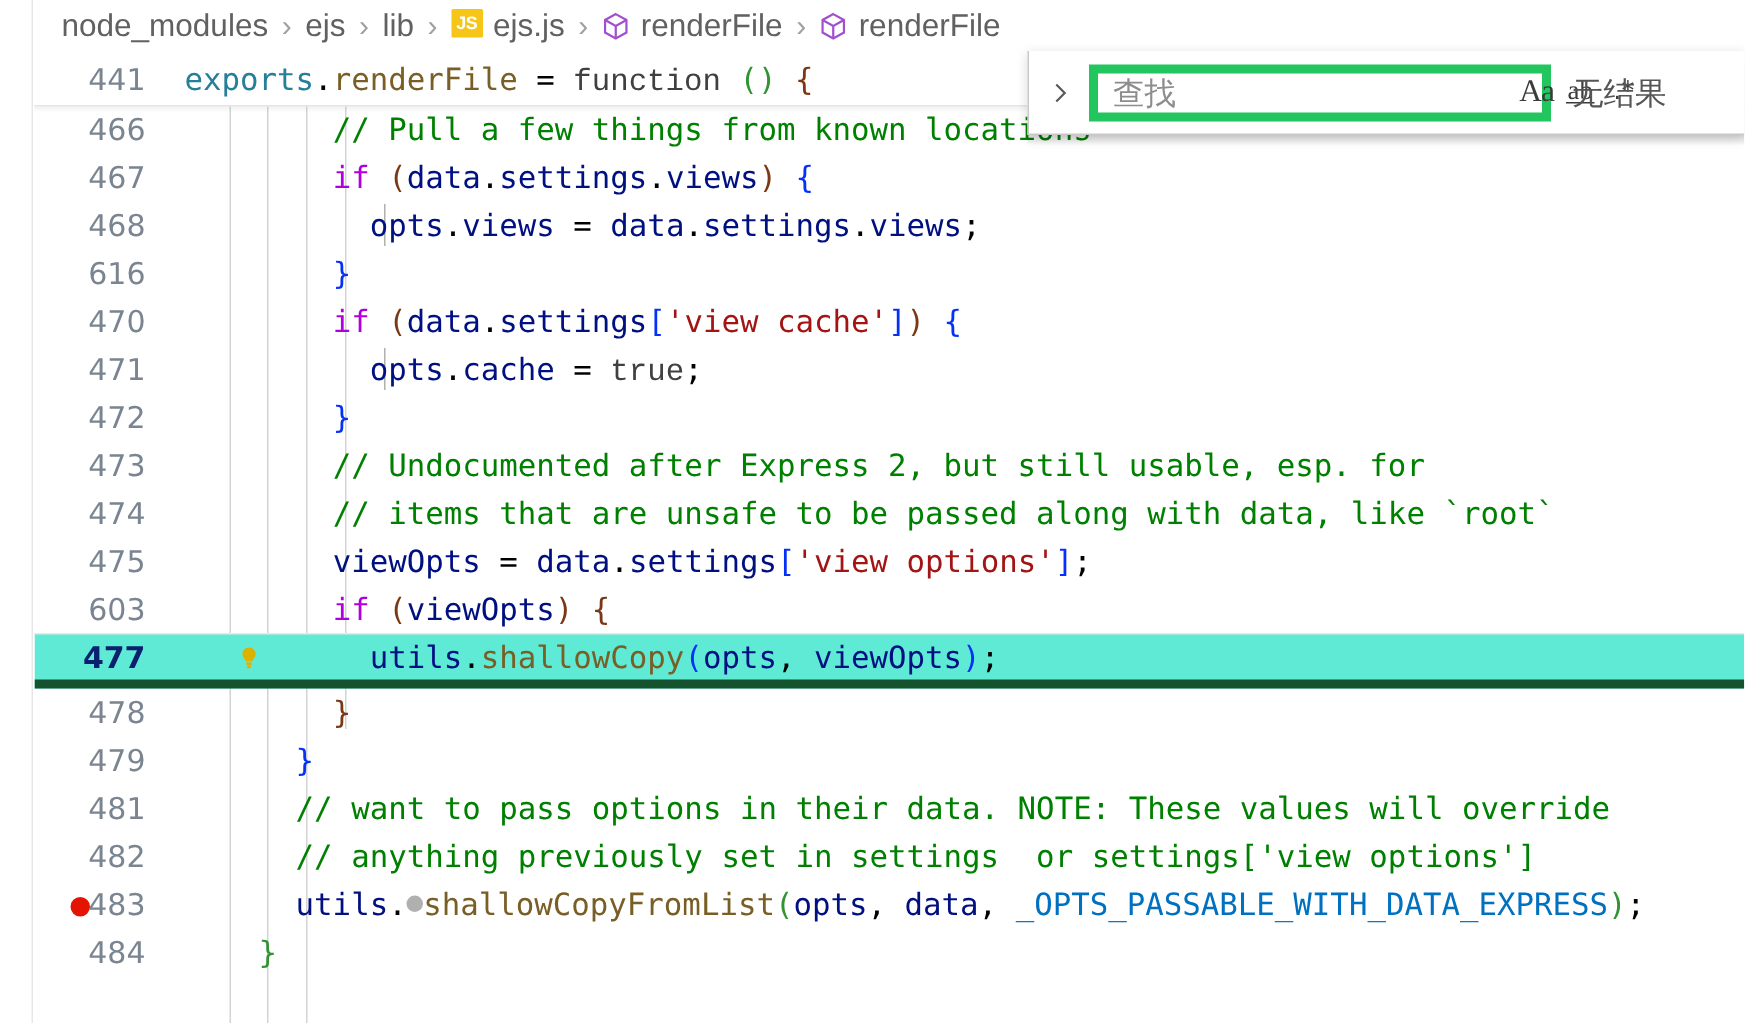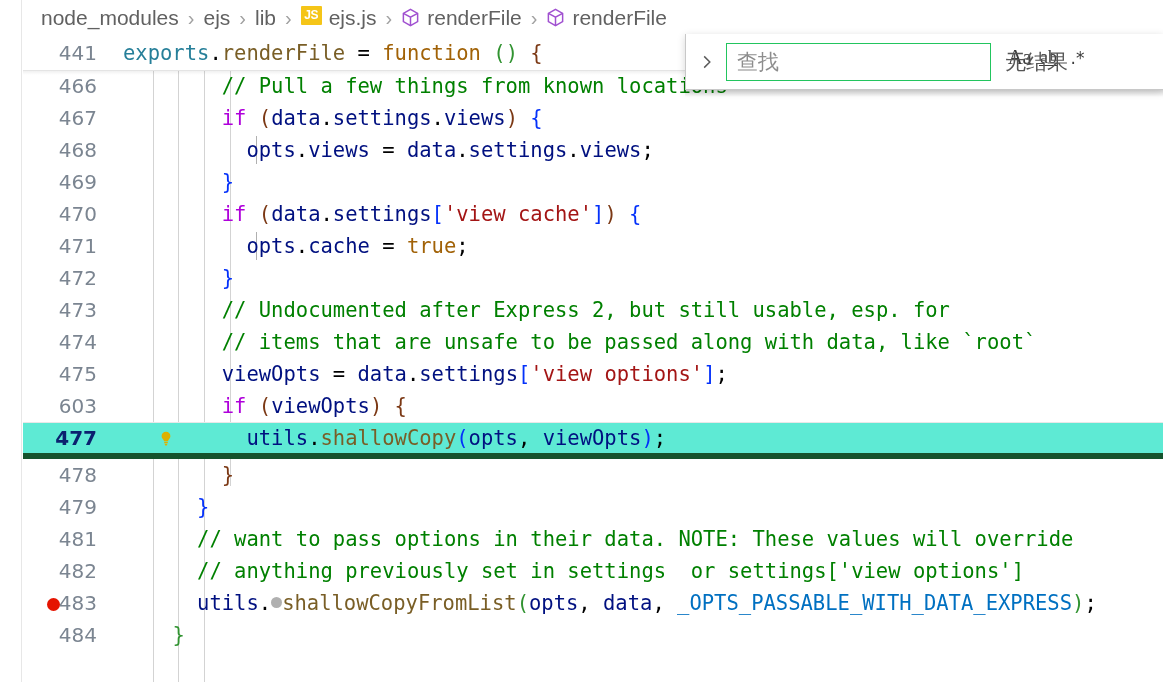--- a/index.html
+++ b/index.html
@@ -152,21 +152,21 @@
   .guide {
     position: absolute;
     width: 1px;
     background: #d3d3d3;
   }
   .guide.active-guide { background: #b0b0b0; }
 
   
   .t-comment  { color: #008000; }
   .t-keyword  { color: #af00db; }
-  .t-kw-blue  { color: #a16207; }
+  .t-kw-blue  { color: #404040; font-family: Liberation Mono, monospace; }
   .t-var      { color: #001080; }
   .t-prop     { color: #001080; }
   .t-func     { color: #795e26; }
   .t-string   { color: #a31515; }
   .t-const    { color: #0070c1; }
   .t-class    { color: #267f99; }
   .t-plain    { color: #000000; }
   .t-p1       { color: #0431fa; }
   .t-p2       { color: #319331; }
   .t-p3       { color: #7b3814; }
@@ -200,26 +200,26 @@
   .fw-toggle {
     width: 30px;
     display: flex;
     align-items: center;
     justify-content: center;
     color: #5a5a5a;
     cursor: pointer;
     margin-left: 6px;
   }
   .fw-inputbox {
-    width: 265px;
+    width: 308px;
     height: 38px;
-    border: 1px solid #22c55e;
+    border: 6px solid #22c55e;
     background: #ffffff;
     display: flex;
-    align-items: flex-start;
+    align-items: flex-end;
     padding: 0 4px 0 10px;
     box-sizing: border-box;
     margin-left: 4px;
   }
   .fw-input {
     flex: 1;
     border: none;
     outline: none;
     background: transparent;
     font-family: "DejaVu Sans", sans-serif;
@@ -366,21 +366,21 @@
         <div class="guide" style="left: 181px; top: 0px; height: 612px;"></div>
         <div class="guide" style="left: 207px; top: 0px; height: 416px;"></div>
         <div class="guide active-guide" style="left: 233px; top: 66px; height: 28px;"></div>
         <div class="guide active-guide" style="left: 233px; top: 162px; height: 28px;"></div>
         <div class="guide active-guide" style="left: 233px; top: 354px; height: 28px;"></div>
       </div>
     <div id="code-lines">
         <div class="code-row"><span class="ln">466</span><span class="codetext"><span class="t-plain">        </span><span class="t-comment">// Pull a few things from known locations</span></span></div>
         <div class="code-row"><span class="ln">467</span><span class="codetext"><span class="t-plain">        </span><span class="t-keyword">if</span><span class="t-plain"> </span><span class="t-p3">(</span><span class="t-var">data</span><span class="t-plain">.</span><span class="t-prop">settings</span><span class="t-plain">.</span><span class="t-prop">views</span><span class="t-p3">)</span><span class="t-plain"> </span><span class="t-p1">{</span></span></div>
         <div class="code-row"><span class="ln">468</span><span class="codetext"><span class="t-plain">          </span><span class="t-var">opts</span><span class="t-plain">.</span><span class="t-prop">views</span><span class="t-plain"> </span><span class="t-op">=</span><span class="t-plain"> </span><span class="t-var">data</span><span class="t-plain">.</span><span class="t-prop">settings</span><span class="t-plain">.</span><span class="t-prop">views</span><span class="t-plain">;</span></span></div>
-        <div class="code-row"><span class="ln">469</span><span class="codetext"><span class="t-plain">        </span><span class="t-p1">}</span></span></div>
+        <div class="code-row"><span class="ln">616</span><span class="codetext"><span class="t-plain">        </span><span class="t-p1">}</span></span></div>
         <div class="code-row"><span class="ln">470</span><span class="codetext"><span class="t-plain">        </span><span class="t-keyword">if</span><span class="t-plain"> </span><span class="t-p3">(</span><span class="t-var">data</span><span class="t-plain">.</span><span class="t-prop">settings</span><span class="t-p1">[</span><span class="t-string">'view cache'</span><span class="t-p1">]</span><span class="t-p3">)</span><span class="t-plain"> </span><span class="t-p1">{</span></span></div>
         <div class="code-row"><span class="ln">471</span><span class="codetext"><span class="t-plain">          </span><span class="t-var">opts</span><span class="t-plain">.</span><span class="t-prop">cache</span><span class="t-plain"> </span><span class="t-op">=</span><span class="t-plain"> </span><span class="t-kw-blue">true</span><span class="t-plain">;</span></span></div>
         <div class="code-row"><span class="ln">472</span><span class="codetext"><span class="t-plain">        </span><span class="t-p1">}</span></span></div>
         <div class="code-row"><span class="ln">473</span><span class="codetext"><span class="t-plain">        </span><span class="t-comment">// Undocumented after Express 2, but still usable, esp. for</span></span></div>
         <div class="code-row"><span class="ln">474</span><span class="codetext"><span class="t-plain">        </span><span class="t-comment">// items that are unsafe to be passed along with data, like `root`</span></span></div>
         <div class="code-row"><span class="ln">475</span><span class="codetext"><span class="t-plain">        </span><span class="t-var">viewOpts</span><span class="t-plain"> </span><span class="t-op">=</span><span class="t-plain"> </span><span class="t-var">data</span><span class="t-plain">.</span><span class="t-prop">settings</span><span class="t-p1">[</span><span class="t-string">'view options'</span><span class="t-p1">]</span><span class="t-plain">;</span></span></div>
         <div class="code-row"><span class="ln">603</span><span class="codetext"><span class="t-plain">        </span><span class="t-keyword">if</span><span class="t-plain"> </span><span class="t-p3">(</span><span class="t-var">viewOpts</span><span class="t-p3">)</span><span class="t-plain"> </span><span class="t-p3">{</span></span></div>
         <div class="code-row active"><span class="ln">477</span><span class="lightbulb"><svg width="18" height="20" viewBox="0 0 16 16" aria-hidden="true">
               <path d="M8 1.5c-2.2 0-3.9 1.7-3.9 3.8 0 1.5.8 2.4 1.4 3.1.4.5.6.8.6 1.3h3.8c0-.5.2-.8.6-1.3.6-.7 1.4-1.6 1.4-3.1C11.9 3.2 10.2 1.5 8 1.5z" fill="#ddb100"></path>
               <rect x="6.4" y="10.3" width="3.2" height="1.5" fill="#ddb100"></rect>

